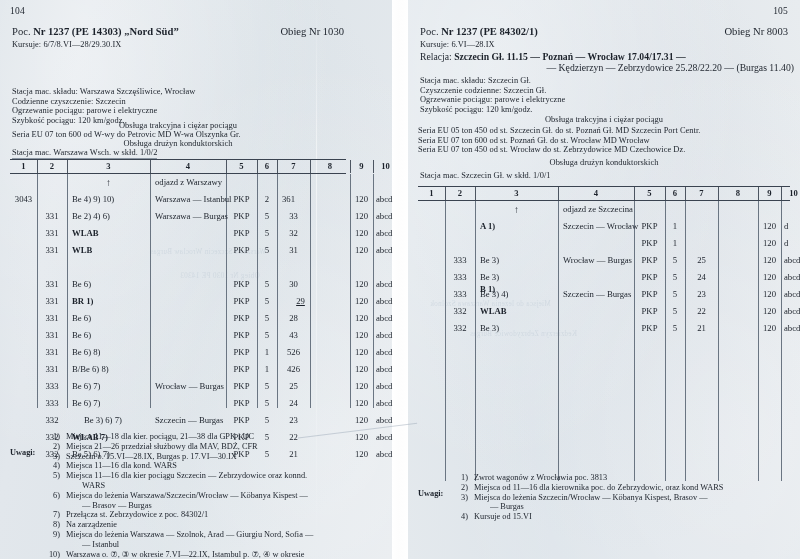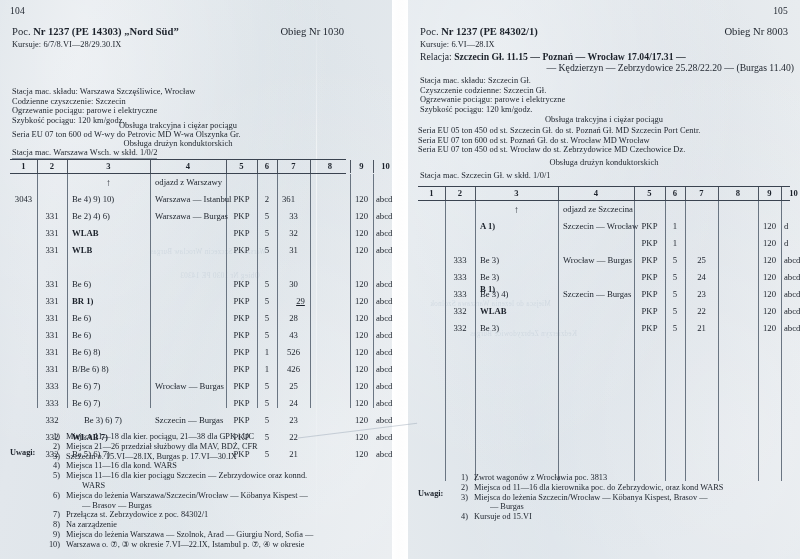--- a/index.html
+++ b/index.html
@@ -306,21 +306,21 @@
     <span class="lbl">Uwagi:</span>
     <div id="notes-0" style="padding-left:34px;">
         <div class="note"><span class="n">1)</span><span>Miejsca 11—18 dla kier. pociągu, 21—38 dla GPK i UC</span></div>
         <div class="note"><span class="n">2)</span><span>Miejsca 21—26 przedział służbowy dla MAV, BDŻ, CFR</span></div>
         <div class="note"><span class="n">3)</span><span>Szczecin o. 15.VI—28.IX, Burgas p. 17.VI—30.IX</span></div>
         <div class="note"><span class="n">4)</span><span>Miejsca 11—16 dla kond. WARS</span></div>
         <div class="note"><span class="n">5)</span><span>Miejsca 11—16 dla kier pociągu Szczecin — Zebrzydowice oraz konnd.</span><div class="cont">WARS</div></div>
         <div class="note"><span class="n">6)</span><span>Miejsca do leżenia Warszawa/Szczecin/Wrocław — Köbanya Kispest —</span><div class="cont">— Brasov — Burgas</div></div>
         <div class="note"><span class="n">7)</span><span>Przełącza st. Zebrzydowice z poc. 84302/1</span></div>
         <div class="note"><span class="n">8)</span><span>Na zarządzenie</span></div>
-        <div class="note"><span class="n">9)</span><span>Miejsca do leżenia Warszawa — Szolnok, Arad — Giurgiu Nord, Sofia —</span></div>
+        <div class="note"><span class="n">9)</span><span>Miejsca do leżenia Warszawa — Szolnok, Arad — Giurgiu Nord, Sofia —</span><div class="cont">— Istanbul</div></div>
         <div class="note"><span class="n">10)</span><span>Warszawa o. ⑦, ③ w okresie 7.VI—22.IX, Istambul p. ⑦, ④ w okresie</span></div>
       </div>
   </div>
 </div>
 
 <div class="page right">
 
   <div class="folio r">105</div>
 
   <div class="hdr" style="top:26px;">

